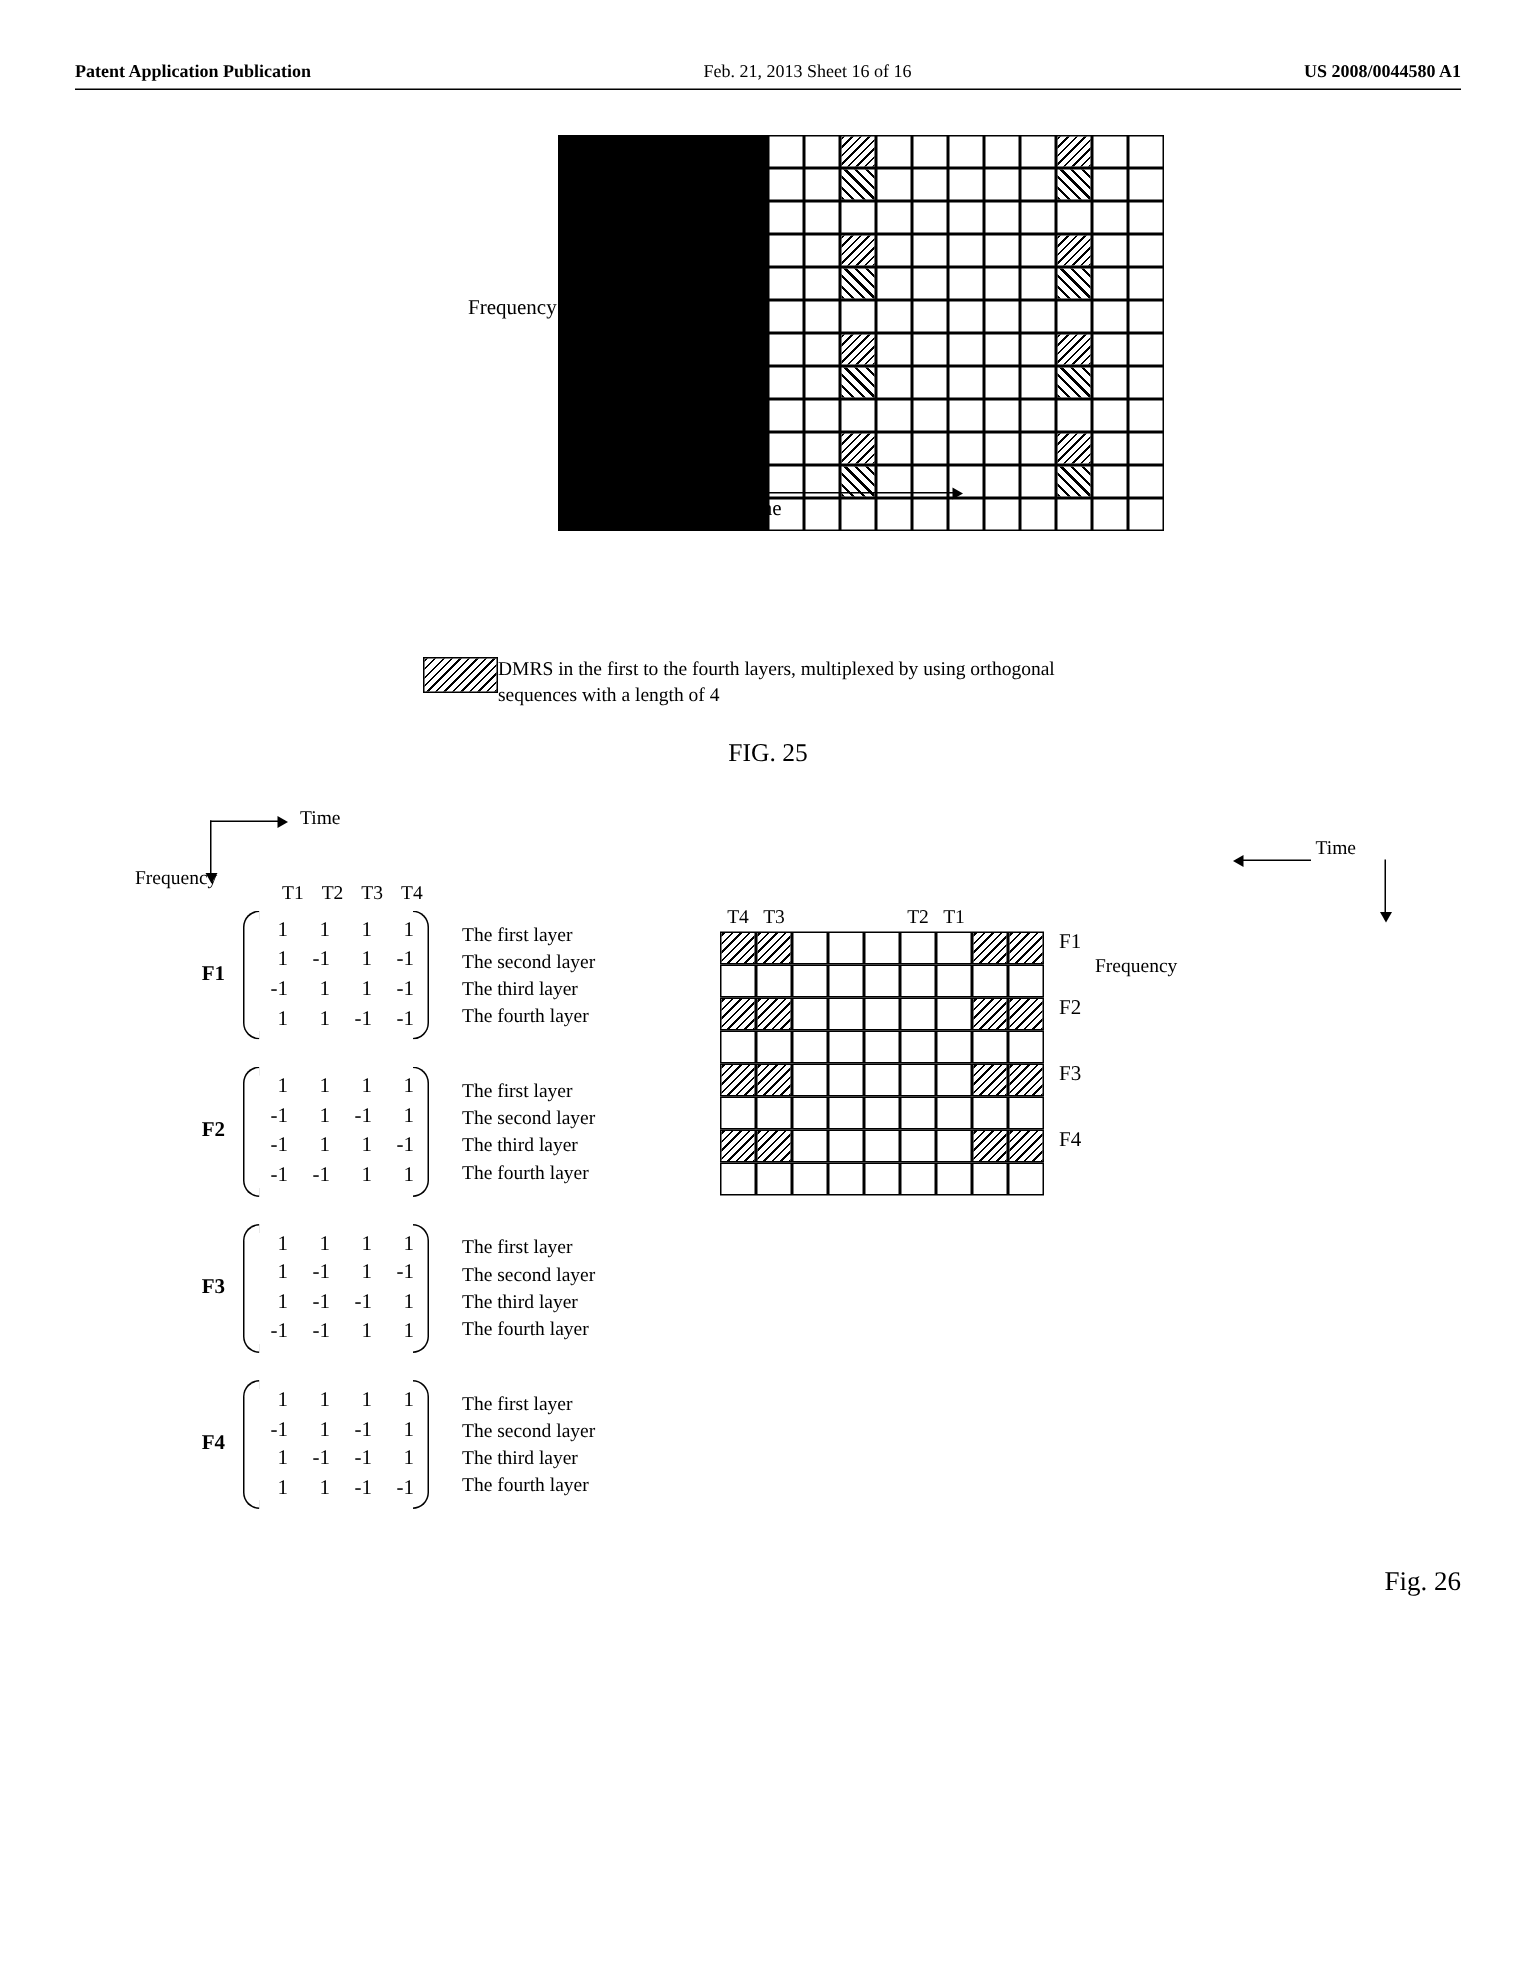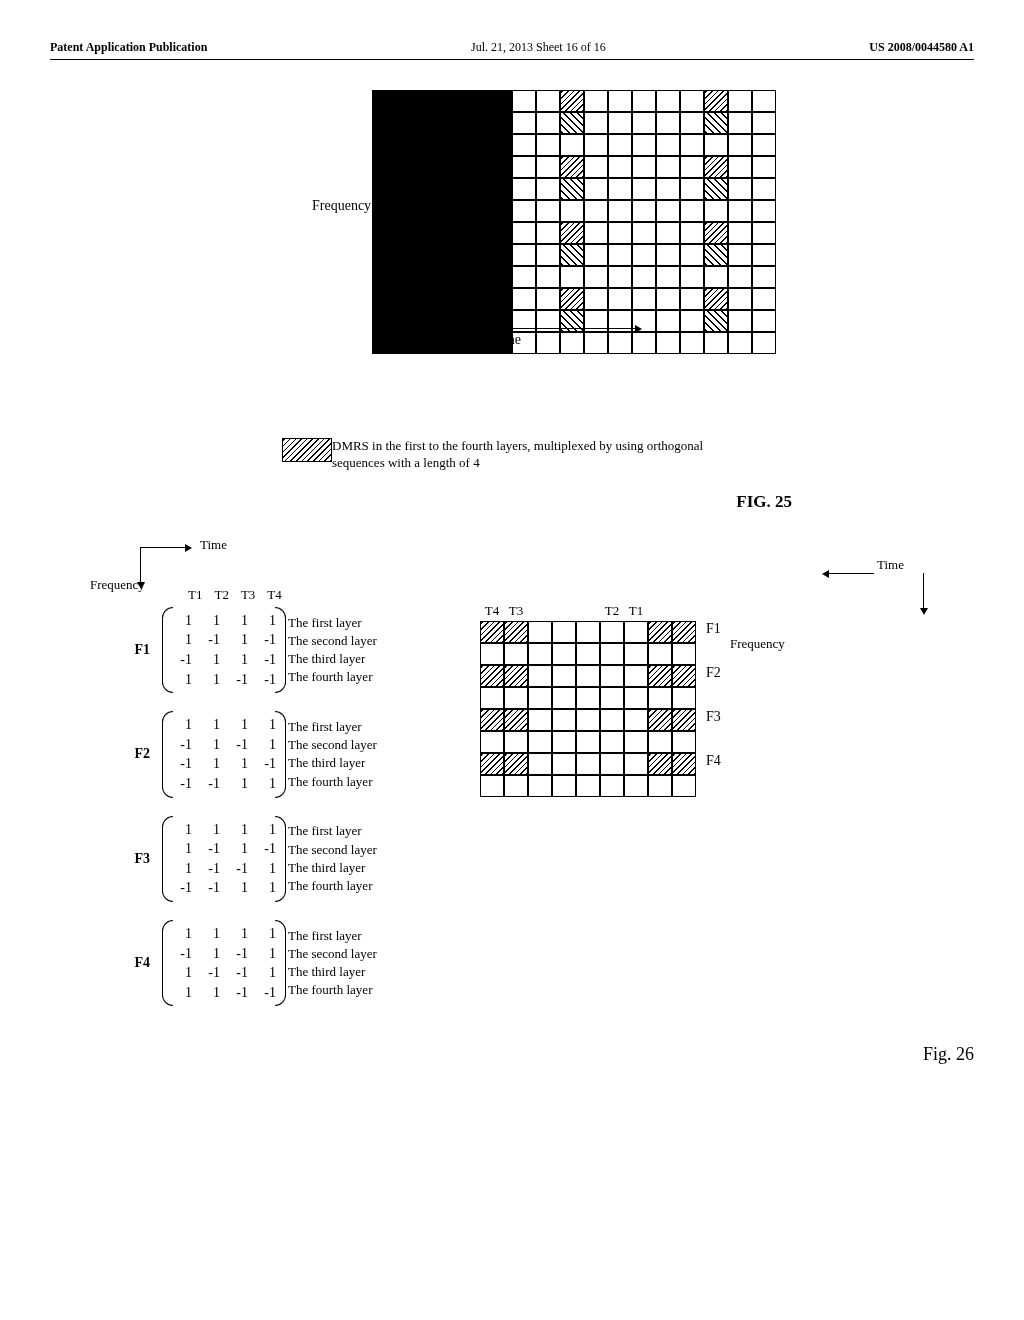--- a/index.html
+++ b/index.html
@@ -17,40 +17,40 @@
 .ylab{position:absolute;left:80px;top:-160px;font-size:14px}
 .arrow-y{position:absolute;left:148px;top:-120px;width:0;height:90px;border-left:1.5px solid #000}
 .arrow-y:before{content:"";position:absolute;top:-6px;left:-4px;border:4px solid transparent;border-bottom:7px solid #000}
 .arrow-x{position:absolute;left:148px;top:-30px;width:260px;border-top:1.5px solid #000}
 .arrow-x:after{content:"";position:absolute;right:-6px;top:-4px;border:4px solid transparent;border-left:7px solid #000}
 .xlab{position:absolute;left:260px;top:-26px;font-size:14px}
 .legend{margin:20px auto;width:460px}
 .lrow{display:flex;gap:0;margin-bottom:12px;align-items:flex-start}
 .sw{width:48px;height:22px;border:1px solid #000;flex-shrink:0}
 .ltxt{font-size:13px;line-height:1.3}
-.figlab{text-align:right;font-size:17px;font-weight:bold;margin:10px 0 25px}
+.figlab{text-align:center;font-size:17px;font-weight:normal;margin:10px 0 25px}
 .fig26{display:flex;gap:30px;padding:0 40px}
 .left26{flex:0 0 360px}
 .topax{font-size:13px;margin-bottom:10px;position:relative;height:40px}
 .topax .tlab{position:absolute;left:110px;top:0}
 .topax .flab{position:absolute;left:0;top:40px}
 .topax .ax{position:absolute;left:50px;top:10px;width:50px;border-top:1.5px solid #000}
 .topax .ax:after{content:"";position:absolute;right:-6px;top:-4px;border:4px solid transparent;border-left:7px solid #000}
 .topax .ay{position:absolute;left:50px;top:10px;height:40px;border-left:1.5px solid #000}
 .topax .ay:after{content:"";position:absolute;bottom:-6px;left:-4px;border:4px solid transparent;border-top:7px solid #000}
 .thdr{display:flex;gap:12px;font-size:13px;margin-left:98px;margin-bottom:4px}
 .mblock{display:flex;align-items:center;margin-bottom:18px}
 .mlab{width:60px;font-size:14px;font-weight:bold;text-align:right;padding-right:12px}
 .matrix{position:relative;padding:4px 10px}
 .matrix:before,.matrix:after{content:"";position:absolute;top:0;bottom:0;width:10px;border:1.5px solid #000}
 .matrix:before{left:0;border-right:none;border-radius:12px 0 0 12px}
 .matrix:after{right:0;border-left:none;border-radius:0 12px 12px 0}
 .mrow{display:flex;gap:8px;font-size:14px;line-height:1.4}
 .mrow span{width:20px;text-align:right}
-.rlabs{font-size:13px;line-height:1.4;margin-left:2px}
+.rlabs{font-size:13px;line-height:1.4;margin-left:22px}
 .right26{flex:1;font-size:13px;padding-top:30px}
 .r26top{position:relative;height:30px;margin-bottom:6px}
 .r26top .tlab{position:absolute;right:30px;top:-10px}
 .r26top .ax{position:absolute;right:60px;top:6px;width:50px;border-top:1.5px solid #000}
 .r26top .ax:before{content:"";position:absolute;left:-6px;top:-4px;border:4px solid transparent;border-right:7px solid #000}
 .r26top .ay{position:absolute;right:10px;top:6px;height:40px;border-left:1.5px solid #000}
 .r26top .ay:after{content:"";position:absolute;bottom:-6px;left:-4px;border:4px solid transparent;border-top:7px solid #000}
 .tlabs{display:flex;margin-bottom:2px}
 .tlabs span{width:24px;text-align:center}
 .tlabs .gap{width:72px}
@@ -58,21 +58,21 @@
 .sidelab{display:inline-block;margin-left:10px;font-size:14px}
 .r26row{display:flex;align-items:flex-start}
 .figlab2{text-align:right;font-size:18px;margin-top:20px}
 </style>
 </head>
 <body>
 
 <div class="page">
 <div class="hdr">
   <span>Patent Application Publication</span>
-  <span style="font-weight:normal">Jul. 21, 2013  Sheet 16 of 16</span>
+  <span style="font-weight:normal">Feb. 21, 2013  Sheet 16 of 16</span>
   <span>US 2008/0044580 A1</span>
 </div>
 
 <div class="fig25">
   <div class="grid25">
     <div class="black"></div>
     <div class="cells" id="g25">
           <div class="c"></div>
           <div class="c"></div>
           <div class="c h1"></div>

